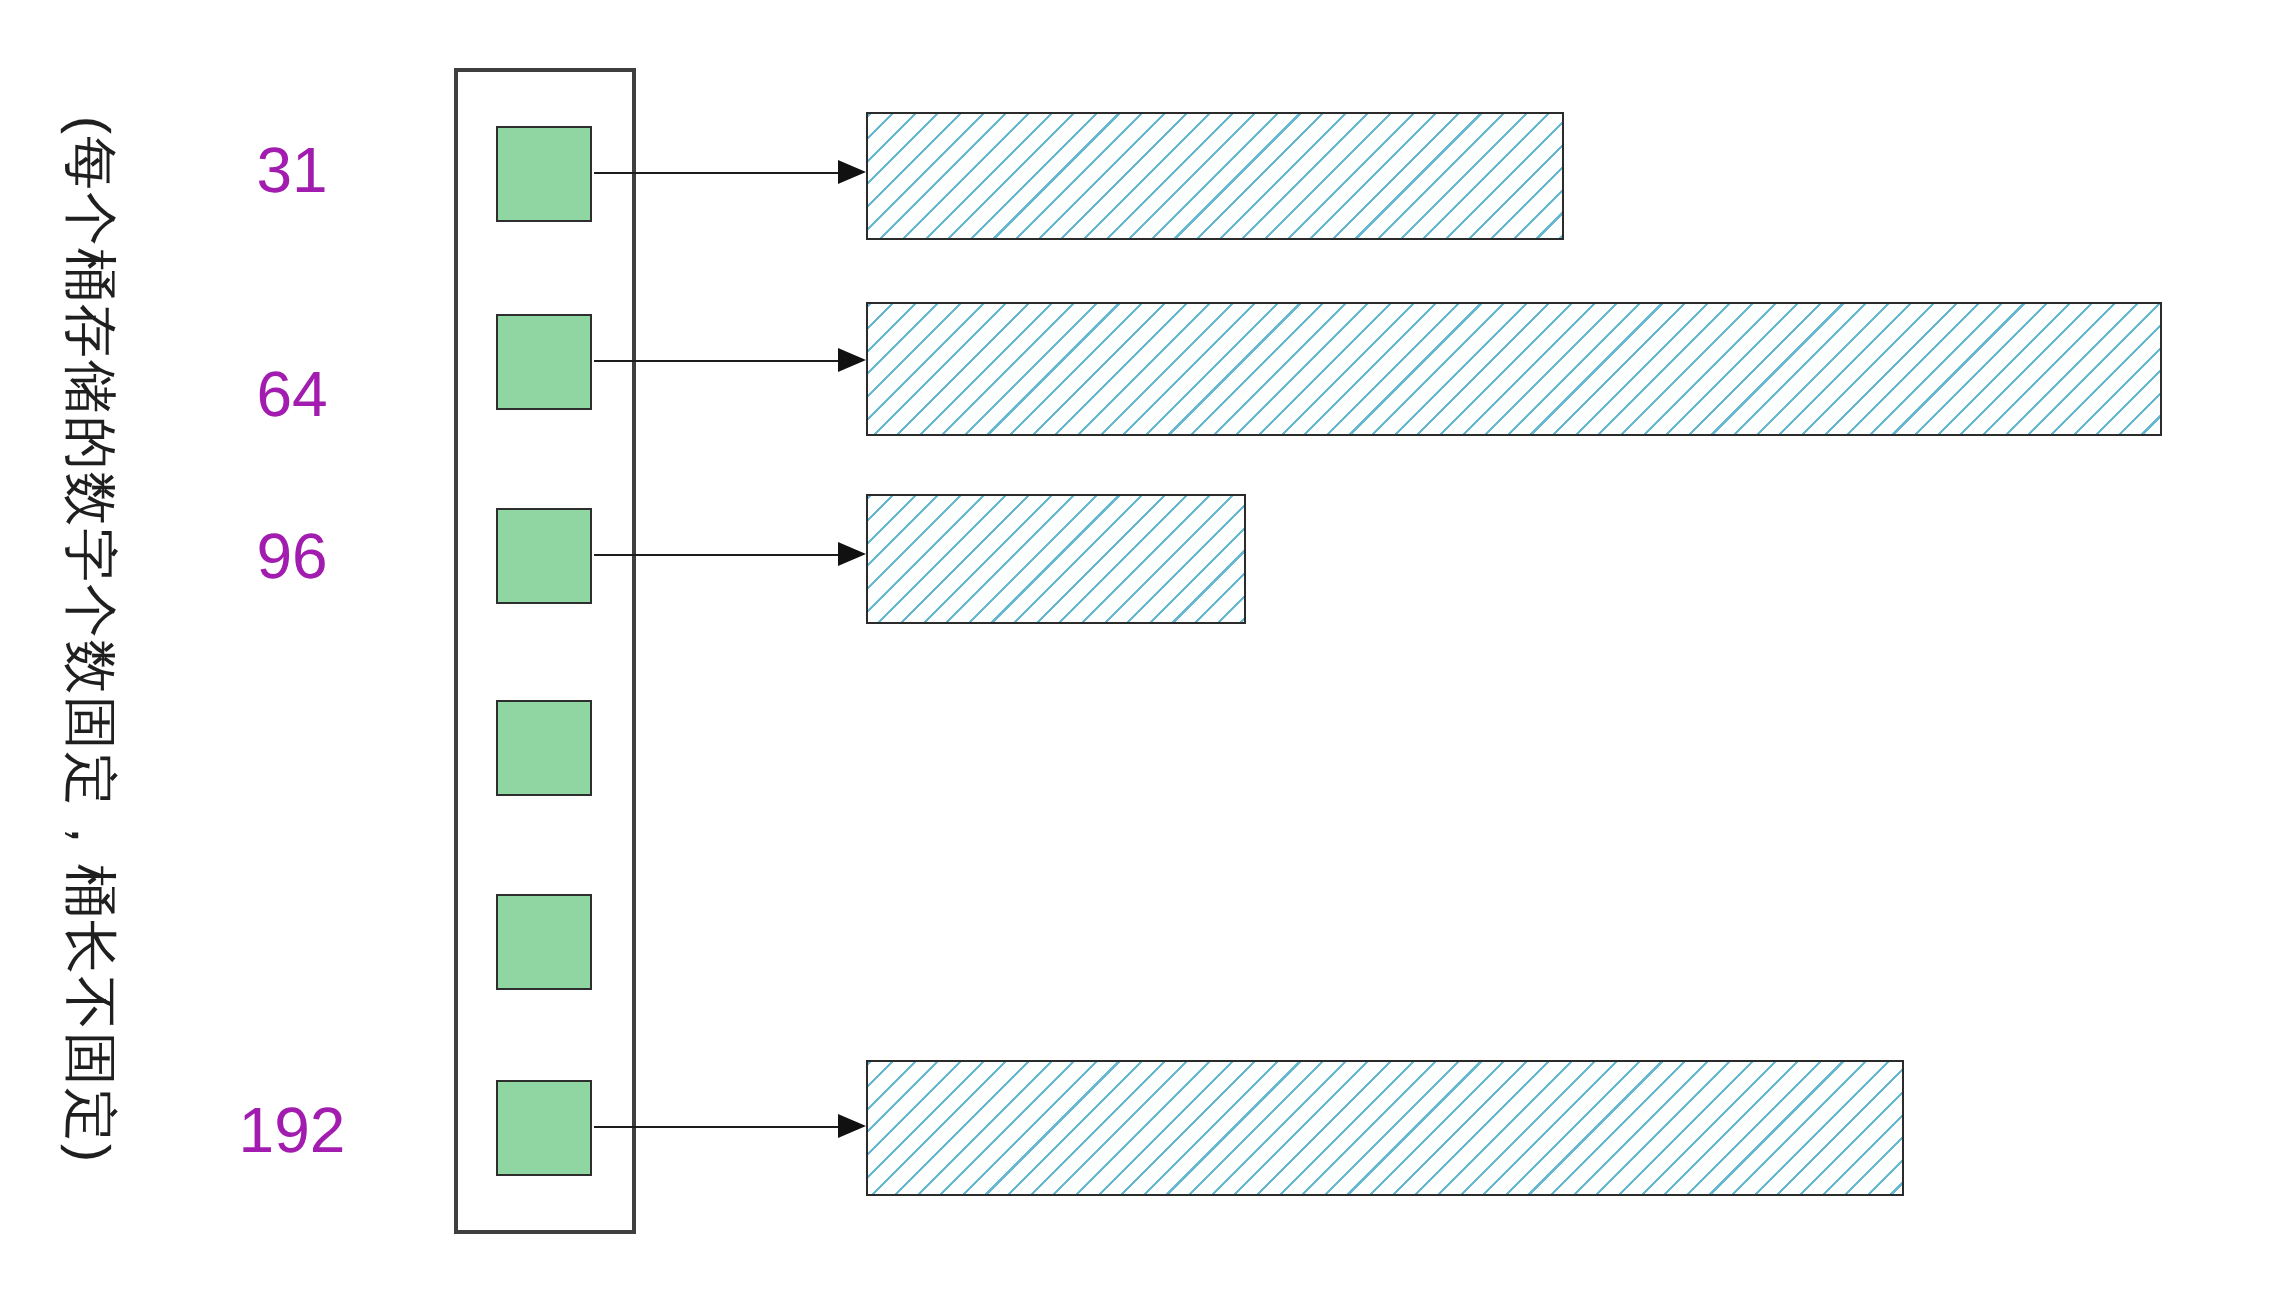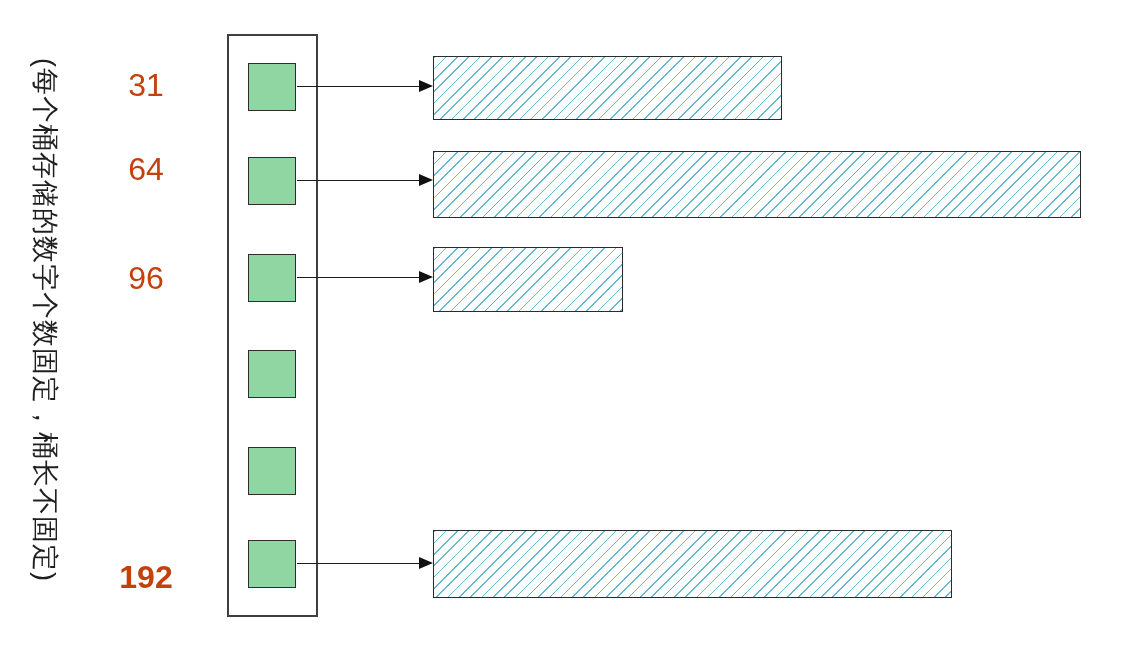--- a/index.html
+++ b/index.html
@@ -32,27 +32,27 @@
     white-space: nowrap;
   }
 
   
   .num-label {
     position: absolute;
     left: 100px;
     width: 92px;
     text-align: center;
     font-size: 32px;
-    color: #c2410c;
+    color: #a21caf;
     line-height: 42px;
   }
   .num-label.r1 { top: 64px; }
-  .num-label.r2 { top: 148px; }
+  .num-label.r2 { top: 176px; }
   .num-label.r3 { top: 257px; text-align: center; }
-  .num-label.r6 { top: 556px; font-weight: bold; }
+  .num-label.r6 { top: 544px; }
 
   
   .bucket-container {
     position: absolute;
     left: 227px;
     top: 34px;
     width: 87px;
     height: 579px;
     border: 2px solid #3f3f3f;
     background: #ffffff;

